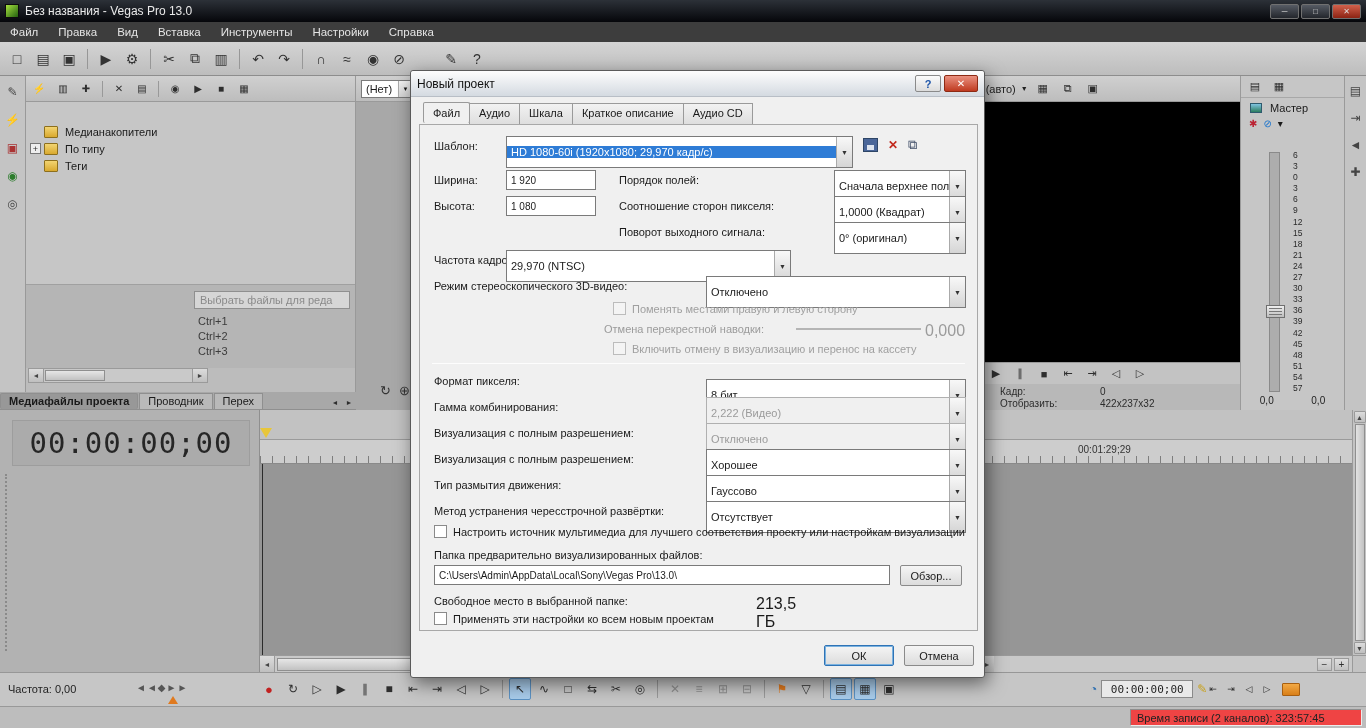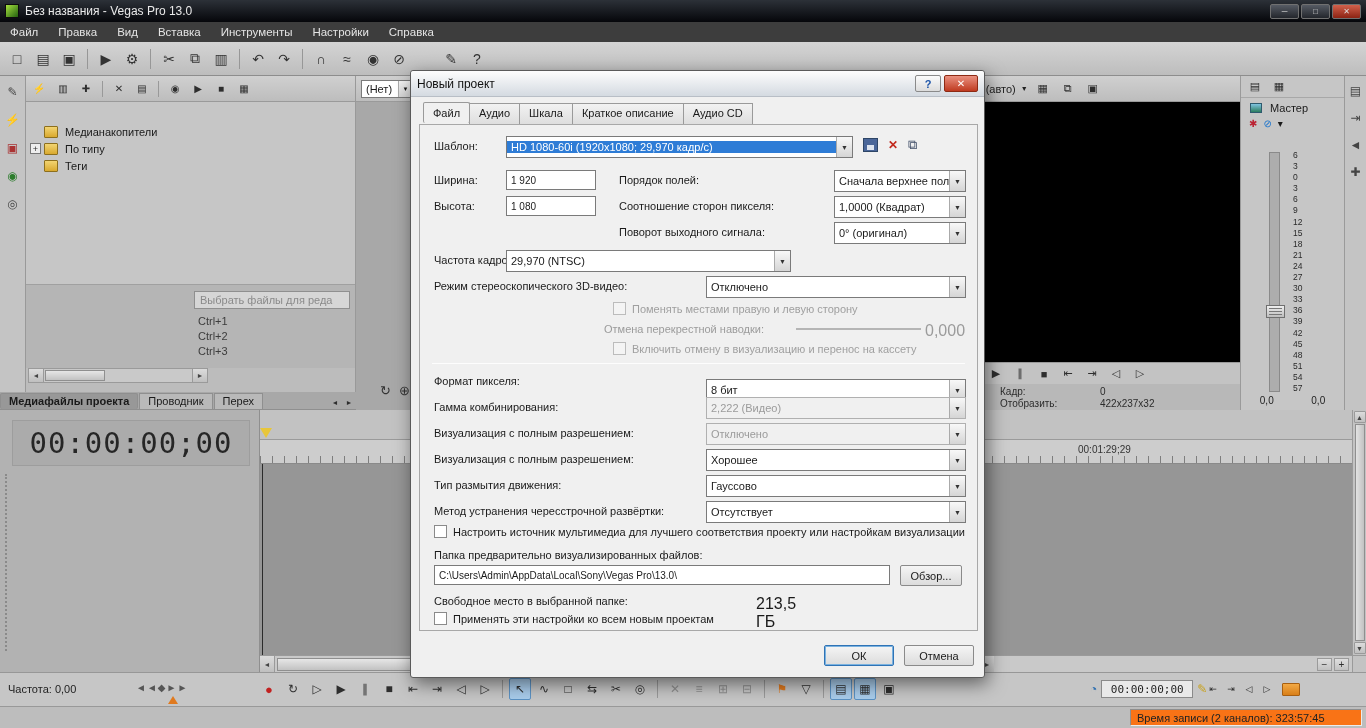--- a/index.html
+++ b/index.html
@@ -129,34 +129,34 @@
   .rec-time{position:absolute;left:1090px;top:7px;display:flex;align-items:center;gap:4px}
   .clock-icon{color:#2e6fb0;font-size:12px}
   .rec-time-field{width:92px;height:18px;background:#e9e9e9;border:1px solid #8a8a8a;display:flex;align-items:center;justify-content:center;font-family:"DejaVu Sans Mono",monospace;font-size:11px;color:#222}
   .pencil-icon{color:#c8a018;font-size:12px}
   .nav-icons{position:absolute;left:1205px;top:7px;display:flex;gap:2px}
   .nav-icons .sbtn{width:16px;height:18px;font-size:9px}
   .folder-orange{position:absolute;left:1282px;top:10px;width:18px;height:13px;background:linear-gradient(#f2a945,#d97f18);border:1px solid #a85f10;border-radius:1px}
 
   
   .statusbar{position:absolute;left:0;top:706px;width:1366px;height:22px;background:#bdbdbd;border-top:1px solid #999}
-  .status-cell{position:absolute;right:4px;top:2px;width:232px;height:17px;background:#f97316;border:1px solid;border-color:#8f8f8f #ececec #ececec #8f8f8f;display:flex;align-items:center;padding-left:6px;color:#222}
+  .status-cell{position:absolute;right:4px;top:2px;width:232px;height:17px;background:#ef4444;border:1px solid;border-color:#8f8f8f #ececec #ececec #8f8f8f;display:flex;align-items:center;padding-left:6px;color:#222}
 
   
   .dialog{position:absolute;left:410px;top:70px;width:575px;height:608px;background:#f0f0f0;border:1px solid #5a5a5a;border-radius:3px;box-shadow:3px 6px 18px rgba(0,0,0,.5);z-index:100}
   .dtitle{position:absolute;left:0;top:0;width:100%;height:26px;background:linear-gradient(#fdfdfd,#d4dae1);border-bottom:1px solid #b8bec6;border-radius:3px 3px 0 0;display:flex;align-items:center;padding:0 6px;font-size:12px;color:#111}
   .dhelp{margin-left:auto;width:26px;height:17px;background:linear-gradient(#fbfbfb,#dcdcdc);border:1px solid #8a8a8a;border-radius:2px;color:#1d54a8;font-weight:bold;font-size:11px;display:flex;align-items:center;justify-content:center}
   .dclose{margin-left:3px;width:34px;height:17px;background:linear-gradient(#ea9180,#bf3a20);border:1px solid #8d2a14;border-radius:2px;color:#fff;font-size:10px;display:flex;align-items:center;justify-content:center}
   .dtabs{position:absolute;left:12px;top:32px;display:flex;font-size:11px}
   .dtab{padding:3px 9px 4px;border:1px solid #9a9a9a;border-bottom:none;background:linear-gradient(#f2f2f2,#dedede);margin-right:-1px;position:relative}
   .dtab.active{background:#f0f0f0;z-index:3;padding-top:4px;top:-1px}
   .dpage{position:absolute;left:8px;top:53px;width:559px;height:507px;border:1px solid #a8a8a8;background:#f0f0f0}
   .dlabel{position:absolute;line-height:20px;white-space:nowrap;font-size:11px;color:#1a1a1a}
   .dlabel.dis{color:#9b9b9b}
-  .combo{position:absolute;height:22px;background:#fff;border:1px solid #7a7a7a;display:flex;align-items:center;font-size:11px}
+  .combo{position:absolute;height:32px;background:#fff;border:1px solid #7a7a7a;display:flex;align-items:center;font-size:11px}
   .combo .ctext{flex:1;padding:0 4px;white-space:nowrap;overflow:hidden}
   .combo .carrow{width:16px;height:100%;background:linear-gradient(#f8f8f8,#d5d5d5);border-left:1px solid #aaa;display:flex;align-items:center;justify-content:center;font-size:7px;color:#333;flex:none}
   .combo.disabled{background:#f0f0f0;color:#9b9b9b;border-color:#b0b0b0}
   .combo.focused .ctext{background:#2e7cd6;color:#fff}
   .tinput{position:absolute;height:20px;background:#fff;border:1px solid #7a7a7a;display:flex;align-items:center;padding:0 4px;font-size:10px;white-space:nowrap;overflow:hidden}
   .cb{position:absolute;display:flex;align-items:center;gap:6px;font-size:11px;white-space:nowrap}
   .cbbox{width:13px;height:13px;background:#fff;border:1px solid #8a8a8a;flex:none}
   .cb.disabled{color:#9f9f9f}
   .cb.disabled .cbbox{background:#f4f4f4;border-color:#bcbcbc}
   .slider-line{position:absolute;height:2px;background:#b5b5b5}

